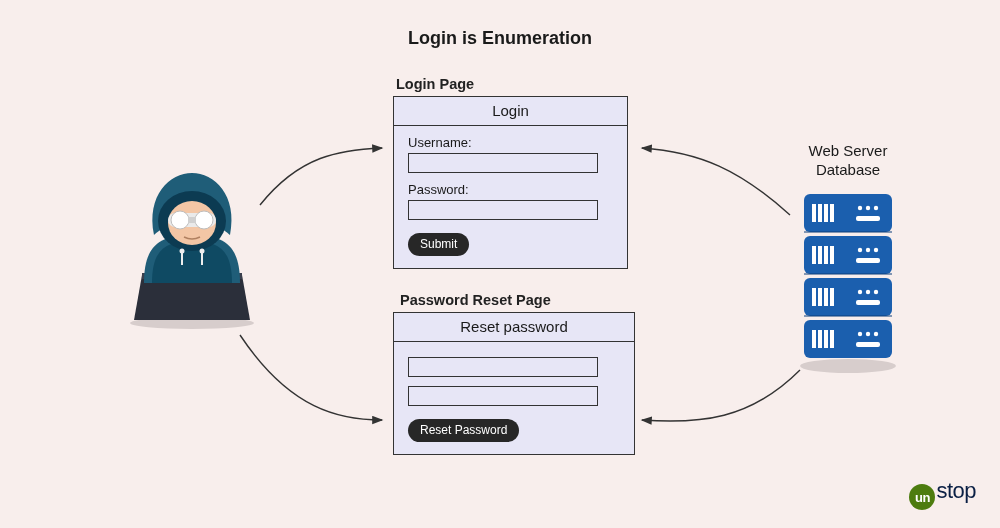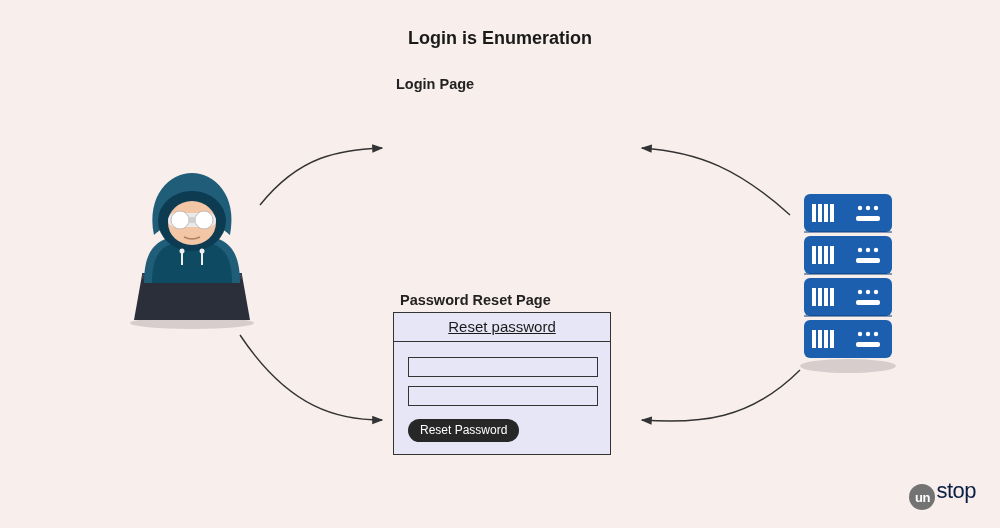--- a/index.html
+++ b/index.html
@@ -85,21 +85,21 @@
     font-family: Arial, Helvetica, sans-serif;
     font-weight: 400;
     font-size: 22px;
     color: #0a1f44;
     letter-spacing: -0.5px;
   }
   .brand .circle {
     display: inline-flex;
     align-items: center;
     justify-content: center;
-    background: #737373;
+    background: #4d7c0f;
     color: #fff;
     width: 26px;
     height: 26px;
     border-radius: 50%;
     font-size: 13px;
     font-weight: 600;
     vertical-align: -4px;
     margin-right: 1px;
   }
   svg.arrows {
@@ -140,31 +140,42 @@
       <path d="M64 72 Q72 76 80 72" stroke="#b08060" stroke-width="1.5" fill="none"></path>
 
       <circle cx="62" cy="86" r="2.5" fill="#eee"></circle>
       <circle cx="82" cy="86" r="2.5" fill="#eee"></circle>
       <line x1="62" y1="86" x2="62" y2="100" stroke="#eee" stroke-width="2"></line>
       <line x1="82" y1="86" x2="82" y2="100" stroke="#eee" stroke-width="2"></line>
     </svg>
   </div>
 
   <div class="panel-label" style="left:396px; top:76px;">Login Page</div>
+  <div class="panel" style="left:393px; top:96px; width:235px;">
+    <div class="panel-header">Login</div>
+    <div class="panel-body">
+      <div class="field-label">Username:</div>
+      <div class="field-input"></div>
+      <div class="field-label">Password:</div>
+      <div class="field-input"></div>
+      <div class="pill-button">Submit</div>
+    </div>
+  </div>
 
   <div class="panel-label" style="left:400px; top:292px;">Password Reset Page</div>
-  <div class="panel" style="left:393px; top:312px; width:218px;text-decoration:underline;">
+  <div class="panel" style="left:393px; top:312px; width:242px;">
     <div class="panel-header">Reset password</div>
     <div class="panel-body">
       <div class="field-input" style="margin-top:6px;"></div>
       <div class="field-input"></div>
       <div class="pill-button">Reset Password</div>
     </div>
   </div>
 
+  <div class="server-label">Web Server Database</div>
 
   <div style="position:absolute; left:800px; top:190px;">
     <svg width="100" height="185" viewBox="0 0 100 185">
       <ellipse cx="48" cy="176" rx="48" ry="7" fill="#d7cdcc"></ellipse>
       <g>
         <rect x="4" y="4" width="88" height="38" rx="6" fill="#1b5fae"></rect>
         <rect x="4" y="46" width="88" height="38" rx="6" fill="#1b5fae"></rect>
         <rect x="4" y="88" width="88" height="38" rx="6" fill="#1b5fae"></rect>
         <rect x="4" y="130" width="88" height="38" rx="6" fill="#1b5fae"></rect>
       </g>

